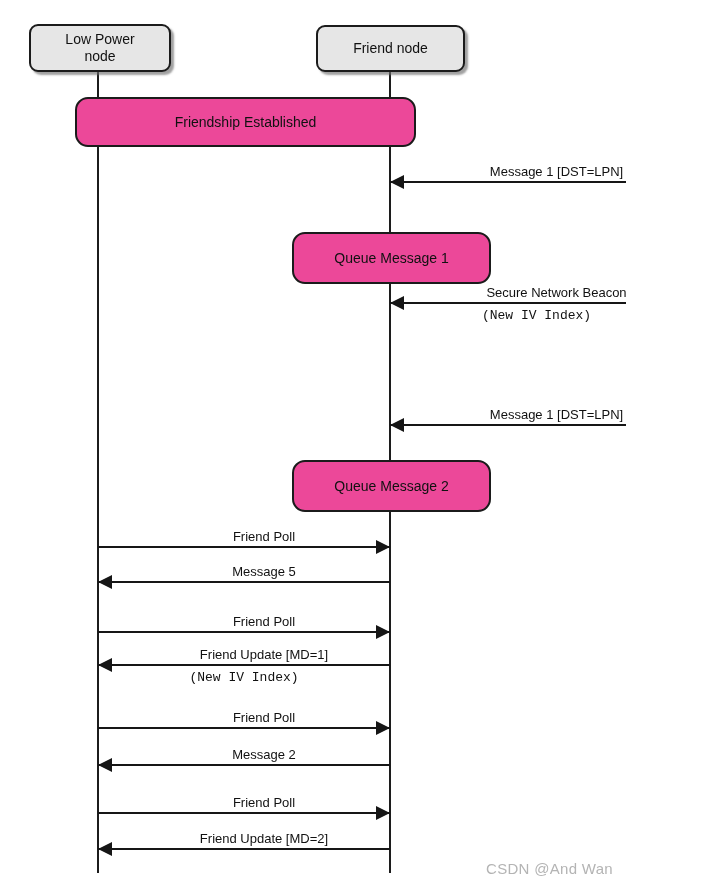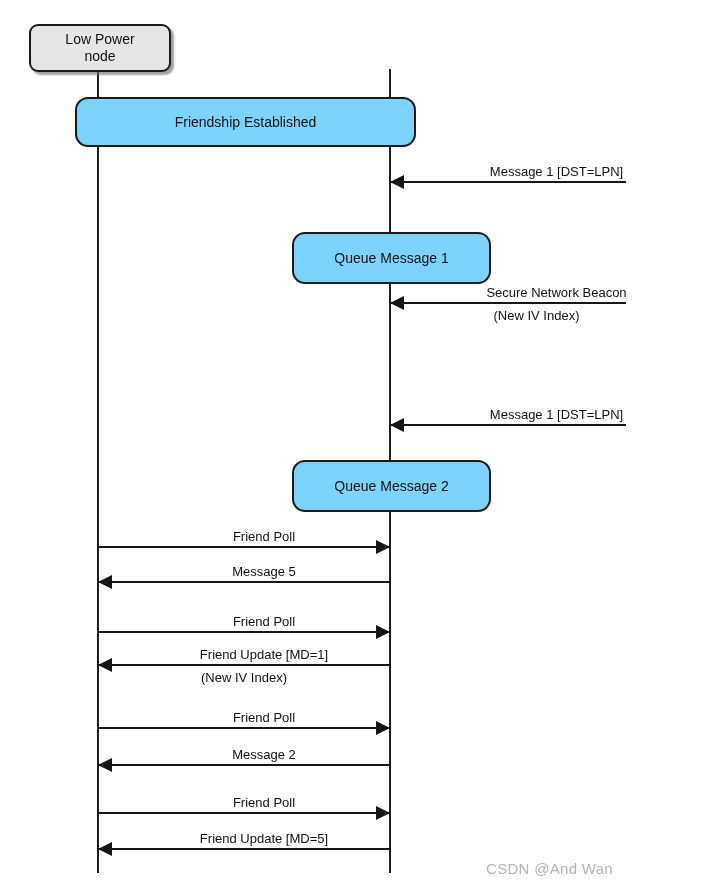--- a/index.html
+++ b/index.html
@@ -28,21 +28,21 @@
     box-shadow:3px 3px 2px rgba(110,110,110,0.65);
     display:flex;align-items:center;justify-content:center;
     text-align:center;
     font-size:14px;line-height:1.25;color:#111;
     white-space:pre-line;
     z-index:3;
   }
   
   .procbox{
     position:absolute;
-    background:#7dd3fc;
+    background:#ec4899;
     border:2px solid #1b1b1b;
     border-radius:13px;
     display:flex;align-items:center;justify-content:center;
     text-align:center;
     font-size:14px;color:#111;
     z-index:3;
   }
   
   .msg{position:absolute;height:0;z-index:2;}
   .msg .line{
@@ -64,39 +64,41 @@
   .msg .lbl{
     position:absolute;left:0;right:0;bottom:3px;
     text-align:center;font-size:13px;color:#111;
     white-space:nowrap;
     padding-left:40px;
   }
   .msg .sub{
     position:absolute;left:0;right:0;top:5px;
     text-align:center;font-size:13px;color:#111;
     white-space:nowrap;
+    font-family:Liberation Mono, monospace;
   }
   .watermark{
     position:absolute;
     right:13px;top:860px;
     font-size:15px;
     color:#b4b4b4;
     letter-spacing:0.3px;
   }
 </style>
 </head>
 <body>
 
 <div class="canvas">
 
   <div class="lifeline" style="left:97px;top:70px;height:803px"></div>
   <div class="lifeline" style="left:389px;top:69px;height:804px"></div>
 
   <div class="actor" style="left:29px;top:24px;width:138px;height:44px">Low Power
 node</div>
+  <div class="actor" style="left:316px;top:25px;width:145px;height:43px">Friend node</div>
 
   <div class="procbox" style="left:75px;top:97px;width:337px;height:46px">Friendship Established</div>
 
   <div class="procbox" style="left:292px;top:232px;width:195px;height:48px">Queue Message 1</div>
   <div class="procbox" style="left:292px;top:460px;width:195px;height:48px">Queue Message 2</div>
 
   <div class="msg" style="left:390px;top:182px;width:293px">
     <div class="lbl">Message 1 [DST=LPN]</div>
     <div class="line"></div>
     <div class="head-l"></div>
@@ -152,20 +154,20 @@
     <div class="head-l"></div>
   </div>
 
   <div class="msg" style="left:98px;top:813px;width:292px">
     <div class="lbl">Friend Poll</div>
     <div class="line"></div>
     <div class="head-r"></div>
   </div>
 
   <div class="msg" style="left:98px;top:849px;width:292px">
-    <div class="lbl">Friend Update [MD=5]</div>
+    <div class="lbl">Friend Update [MD=2]</div>
     <div class="line"></div>
     <div class="head-l"></div>
   </div>
 
   <div class="watermark">CSDN @And Wan</div>
 
 </div>
 
 </body></html>

